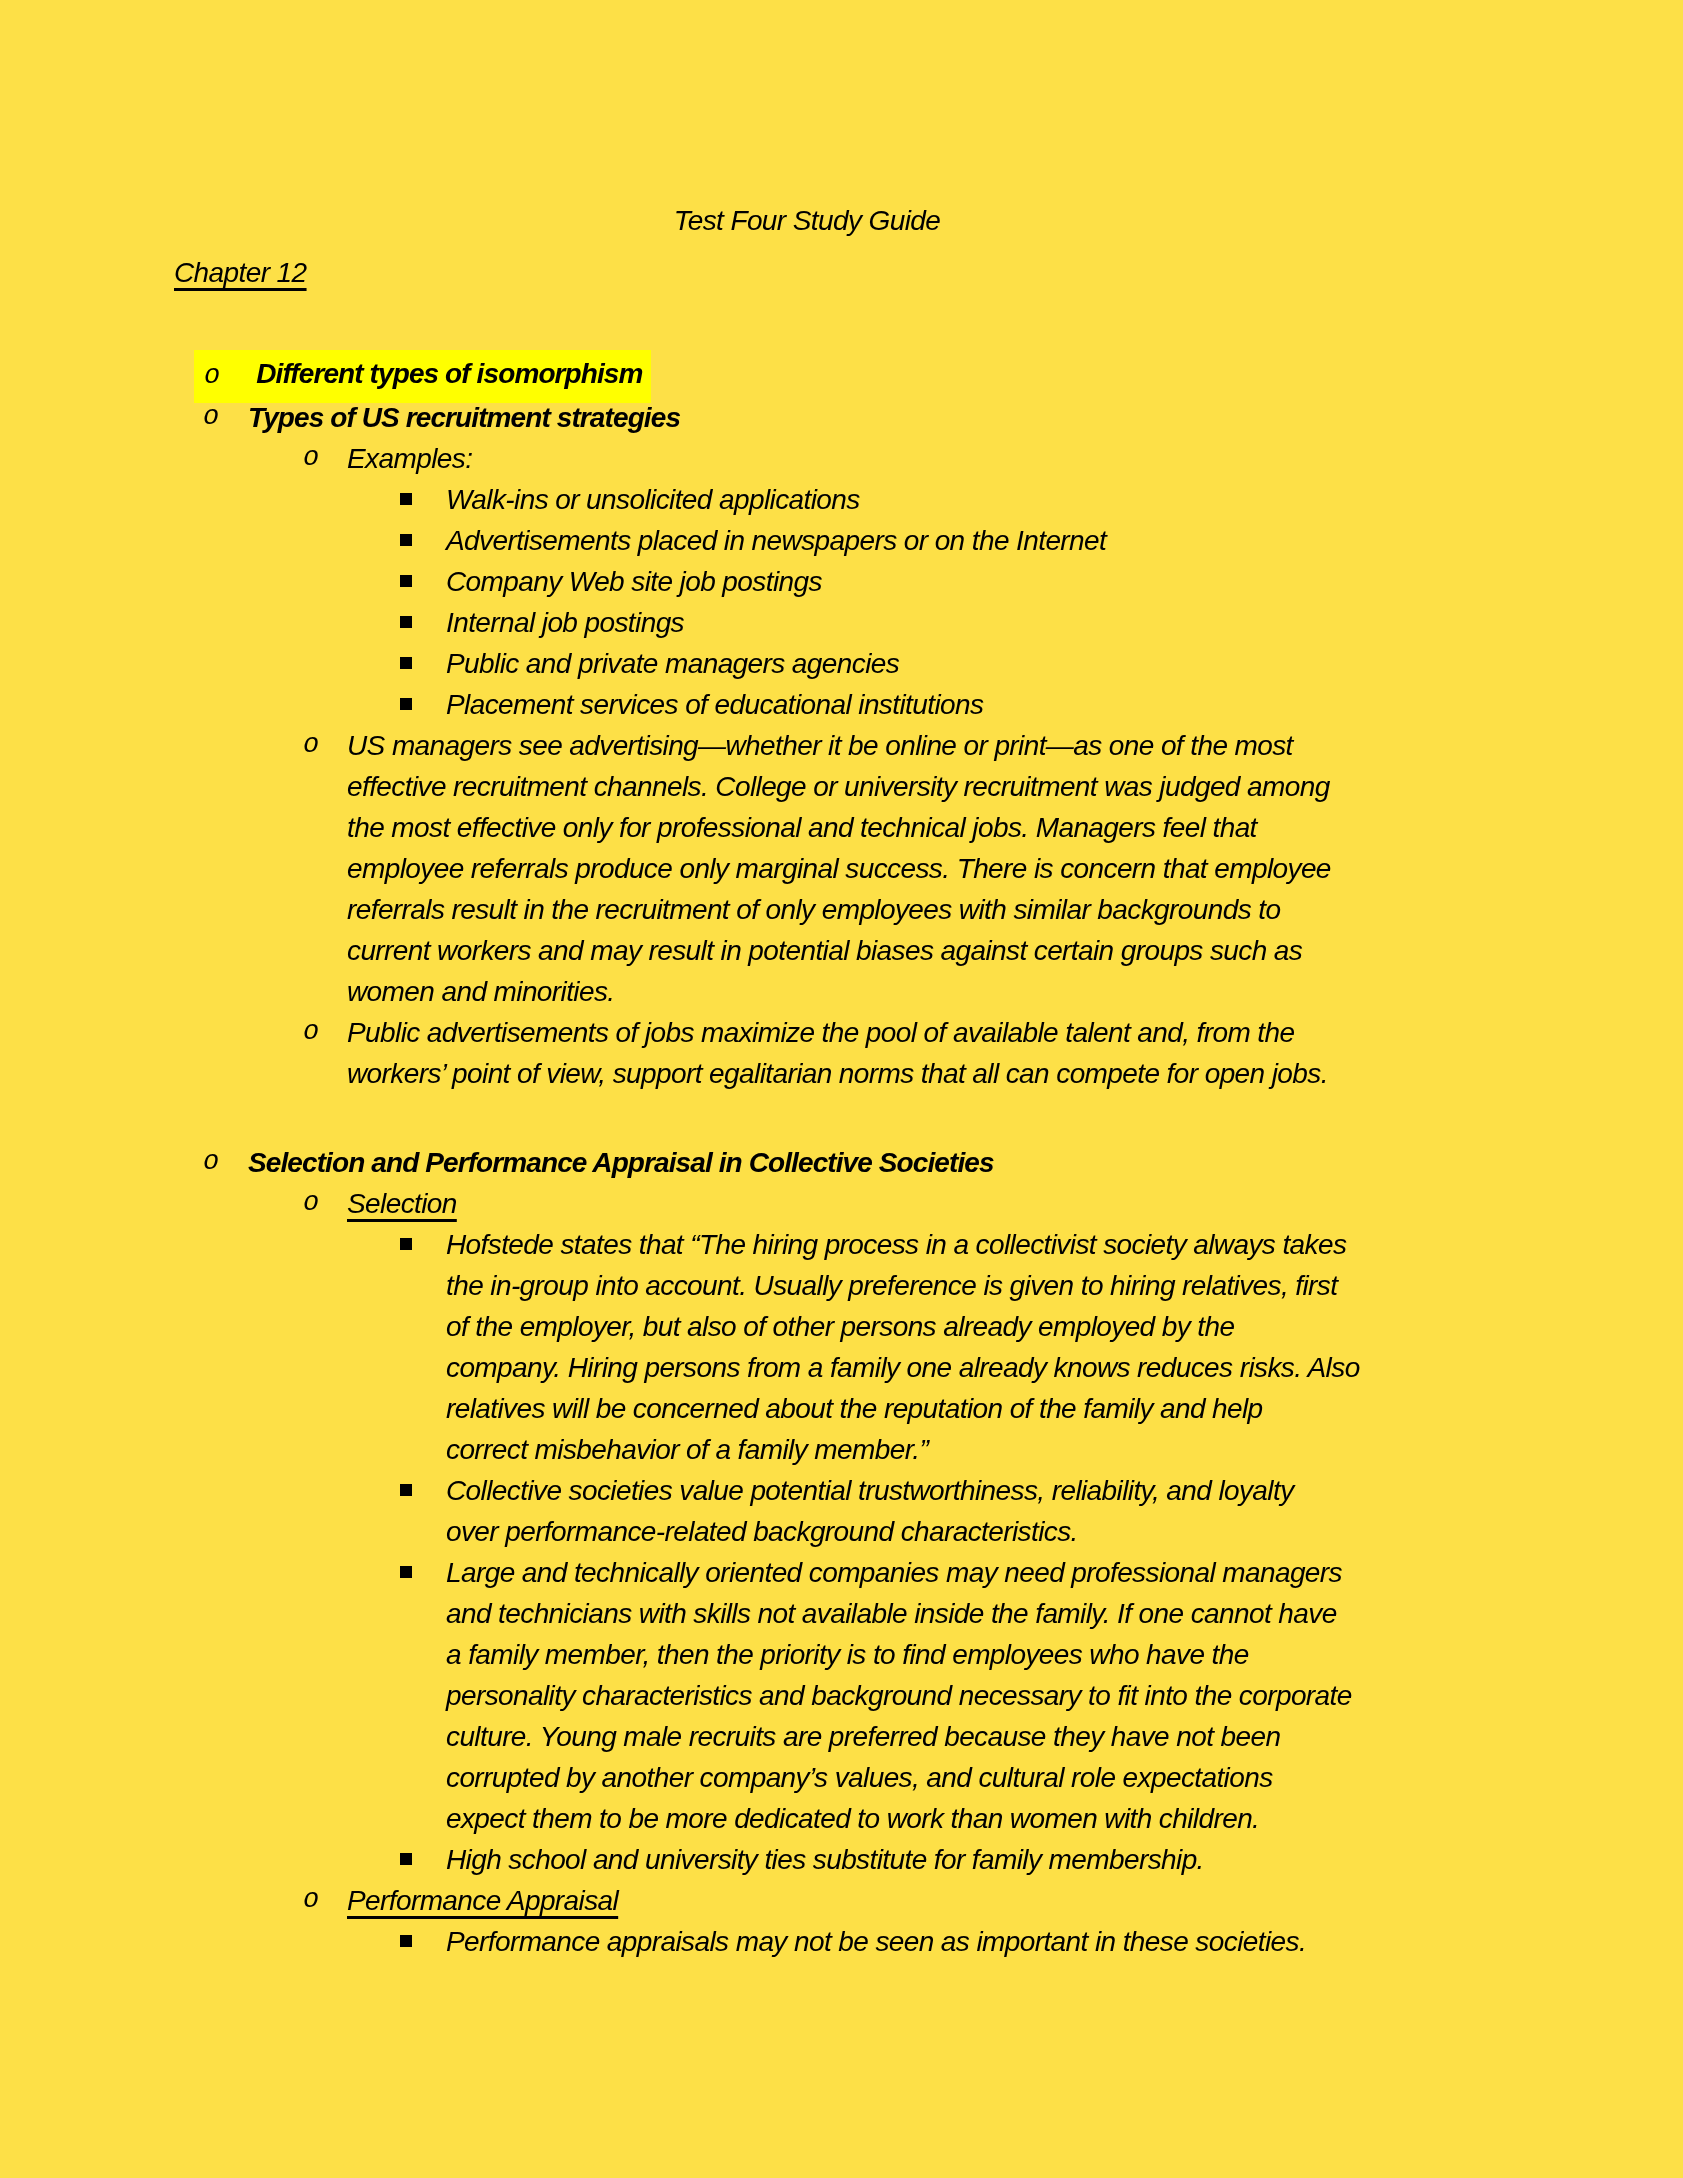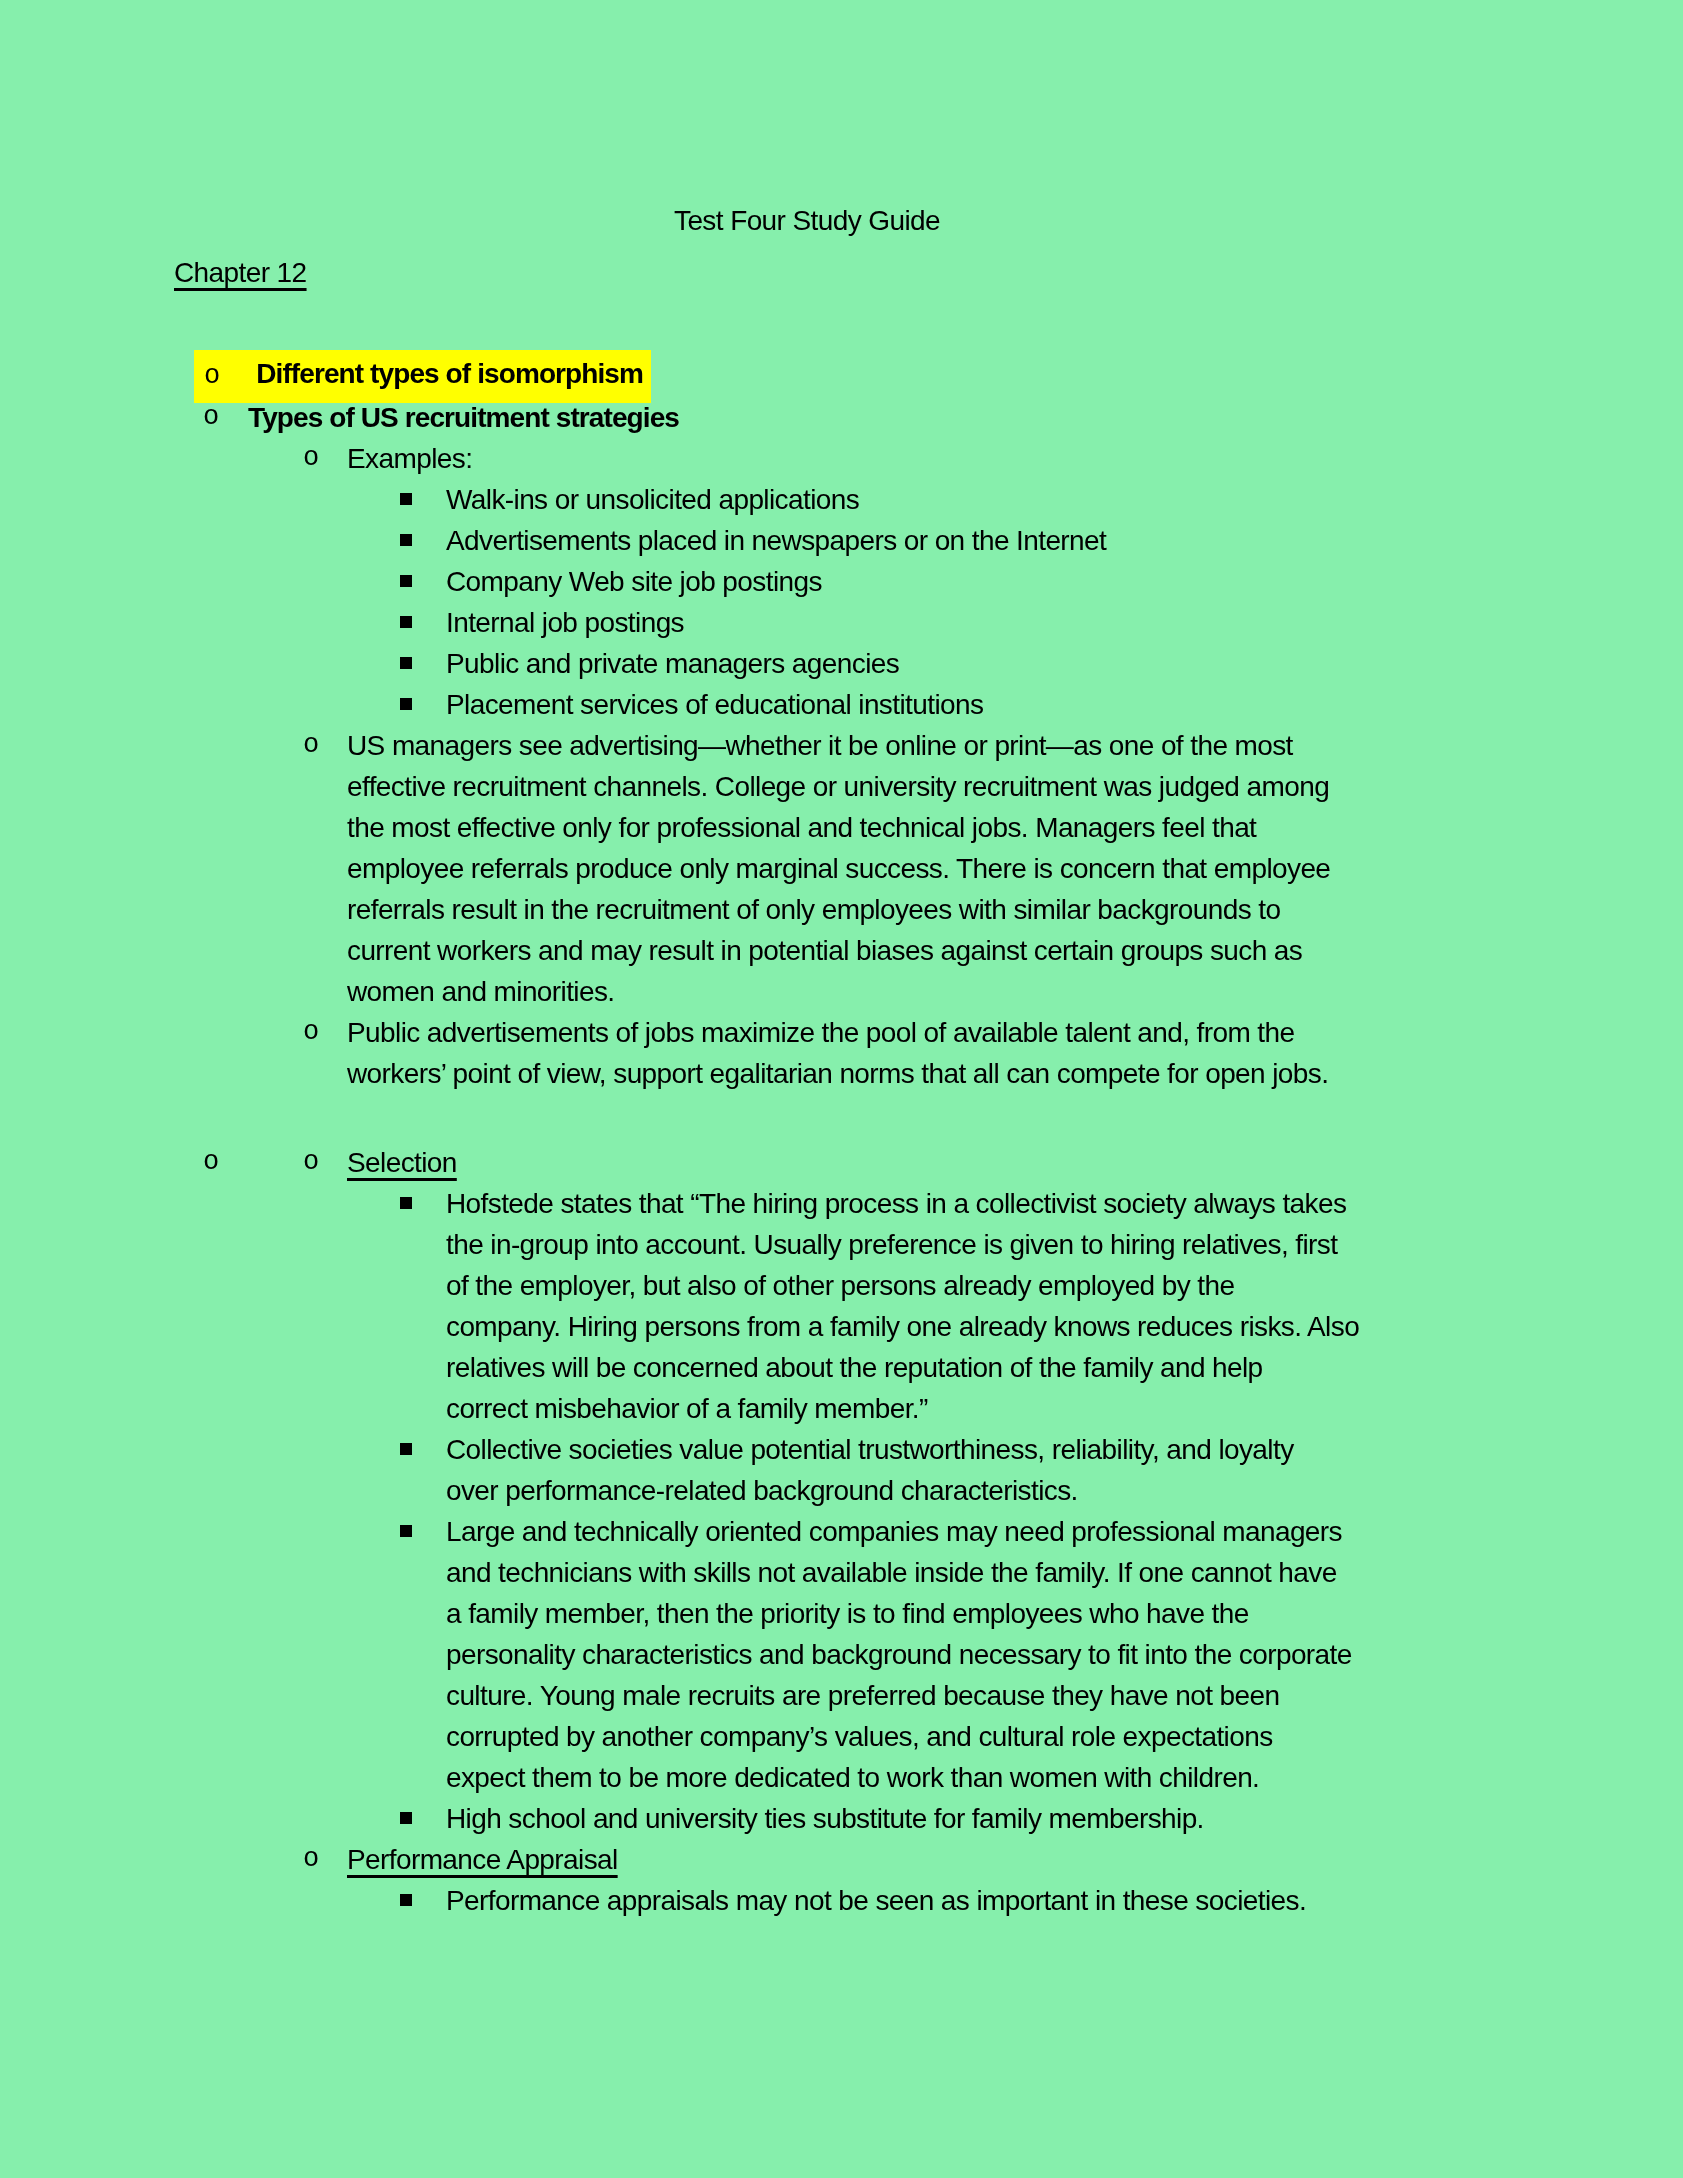--- a/index.html
+++ b/index.html
@@ -49,21 +49,21 @@
     display:inline-block;
     background:var(--hl,#ffff00);
     margin-left:-54px;margin-top:-3px;margin-bottom:-6px;
     padding:3px 8px 6px 10px;
   }
   .hlband .b-circle{display:inline-block;margin-right:36px;}
 </style>
 </head>
 <body>
 
-<div class="page" style="color: rgb(0, 0, 0); background: #86efac;">
+<div class="page" style="color: rgb(0, 0, 0); background: #fde047; font-style: italic;">
 
   <div class="title">Test Four Study Guide</div>
 
   <div class="chapter">Chapter 12</div>
 
   <div class="list">
 
     <div class="li l1">
       <span class="hlband"><span class="b-circle">o</span><span class="txt bold">Different types of isomorphism</span></span>
     </div>
@@ -121,20 +121,21 @@
     </div>
 
     <div class="li l2">
       <span class="bullet b-circle">o</span>
       <span class="txt">Public advertisements of jobs maximize the pool of available talent and, from the
 workers’ point of view, support egalitarian norms that all can compete for open jobs.</span>
     </div>
 
     <div class="li l1 gap-before">
       <span class="bullet b-circle">o</span>
+      <span class="txt bold">Selection and Performance Appraisal in Collective Societies</span>
     </div>
 
     <div class="li l2">
       <span class="bullet b-circle">o</span>
       <span class="txt underline">Selection</span>
     </div>
 
     <div class="li l3">
       <span class="bullet b-square"></span>
       <span class="txt">Hofstede states that “The hiring process in a collectivist society always takes

